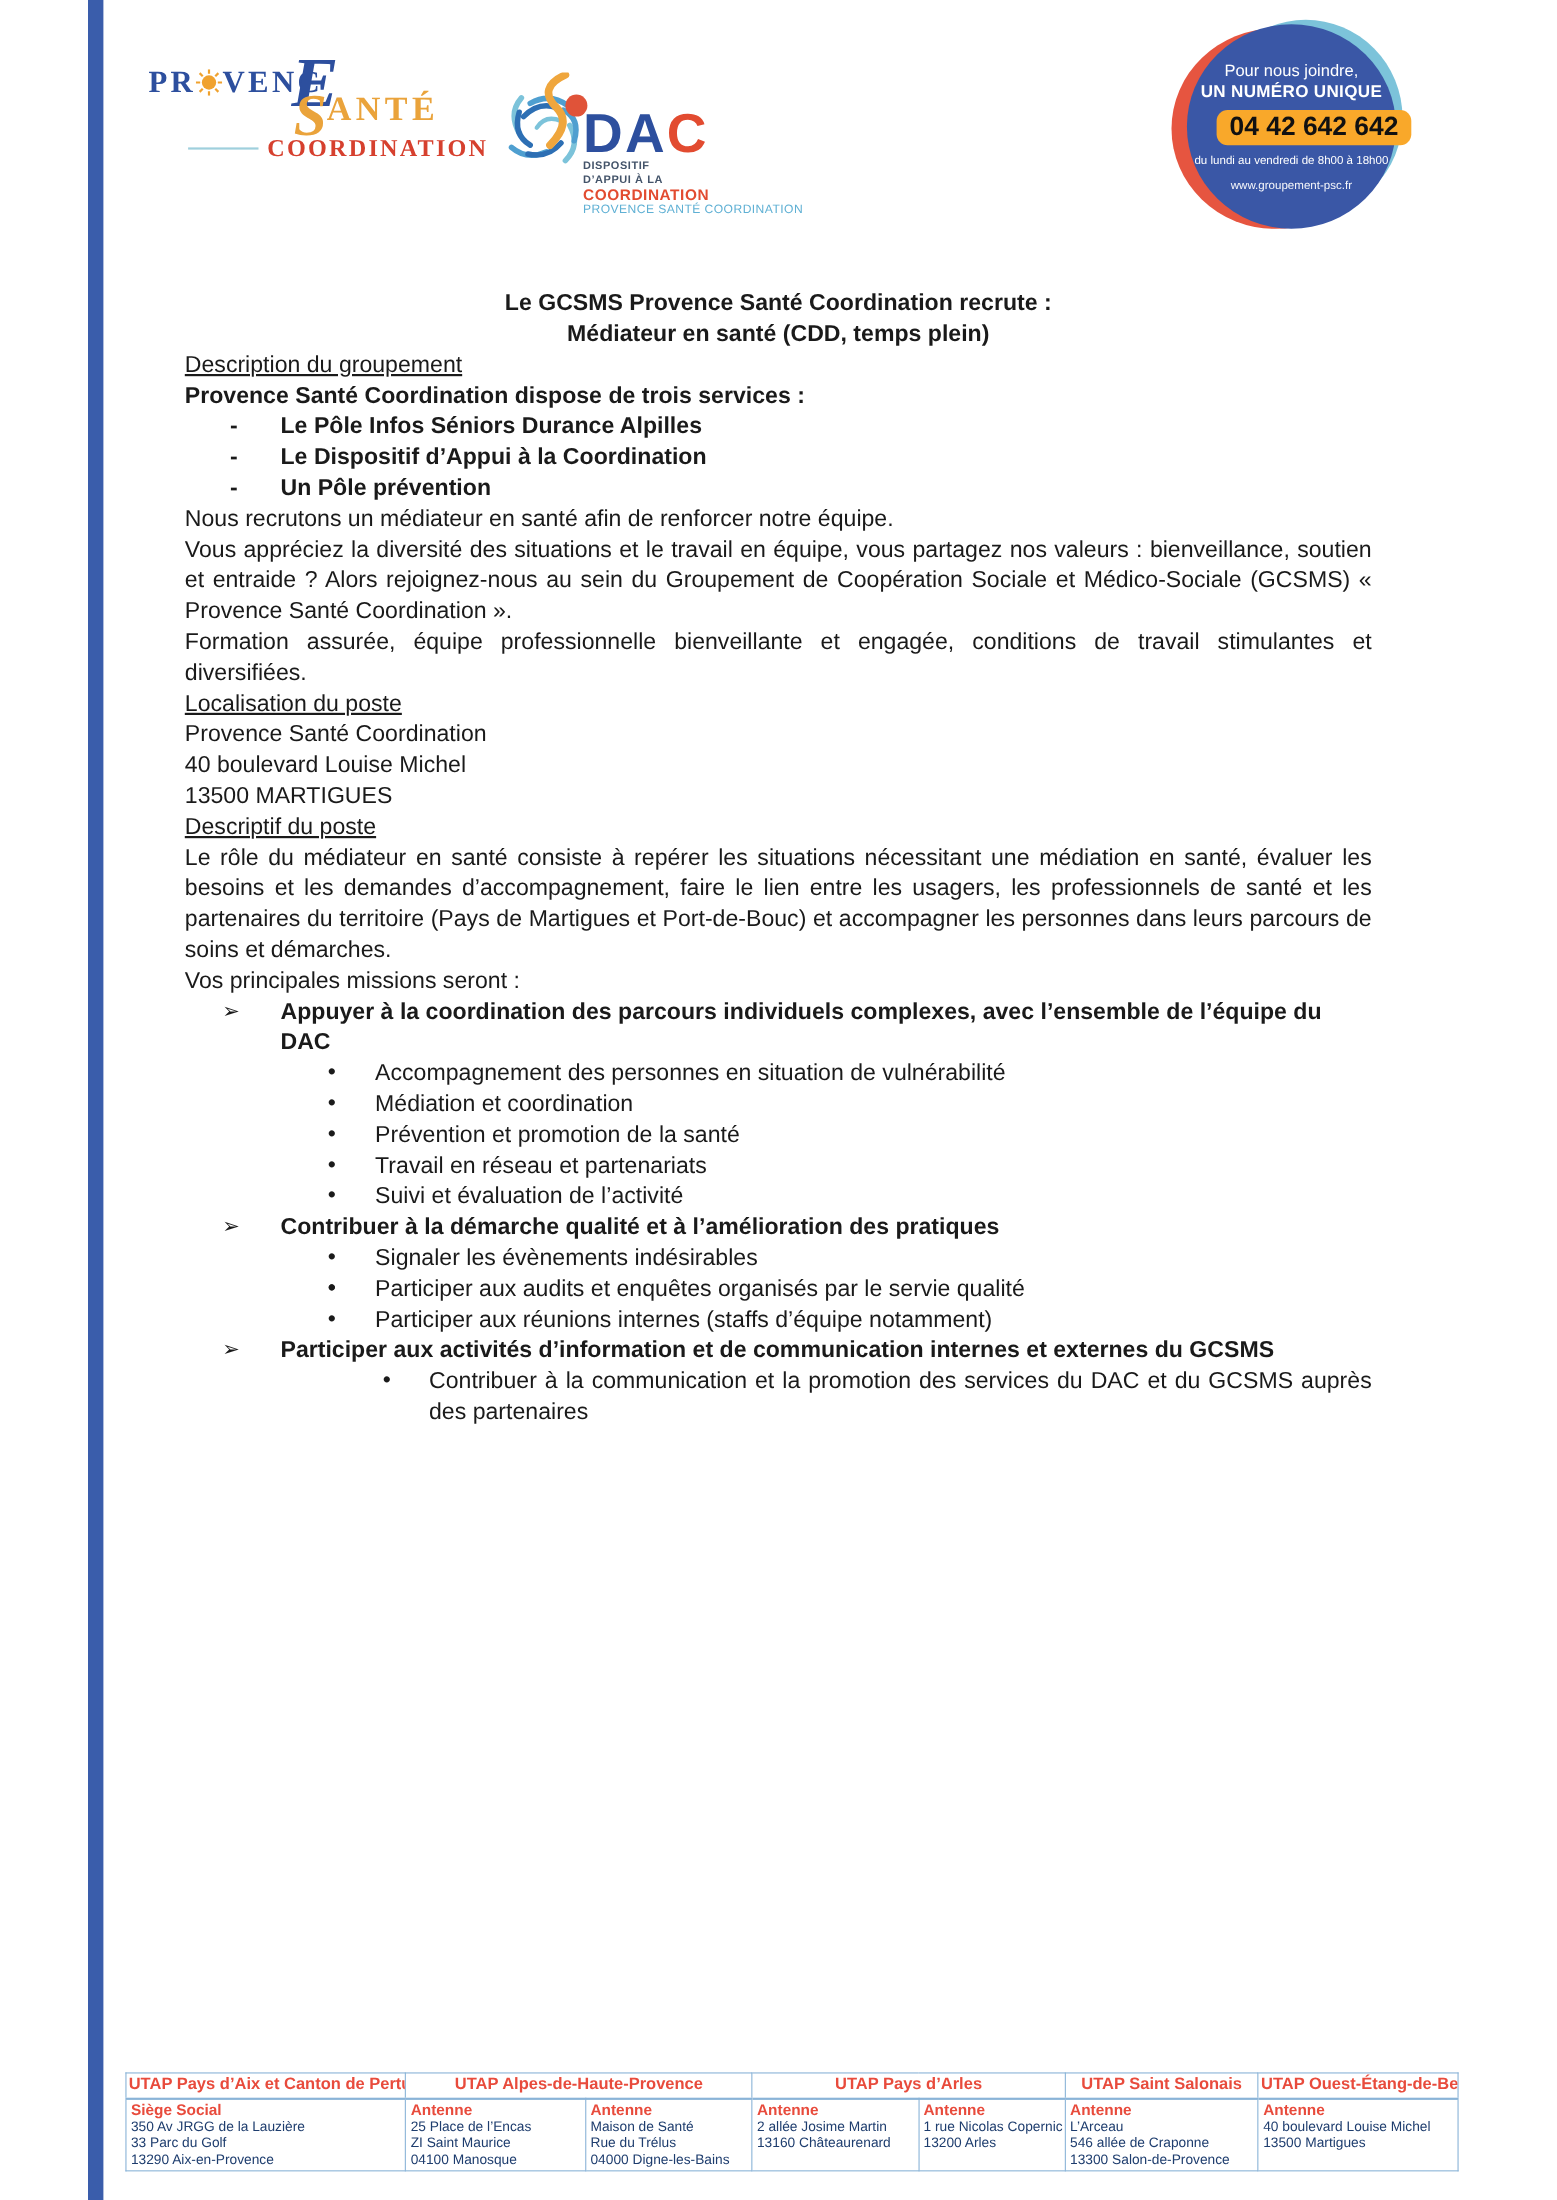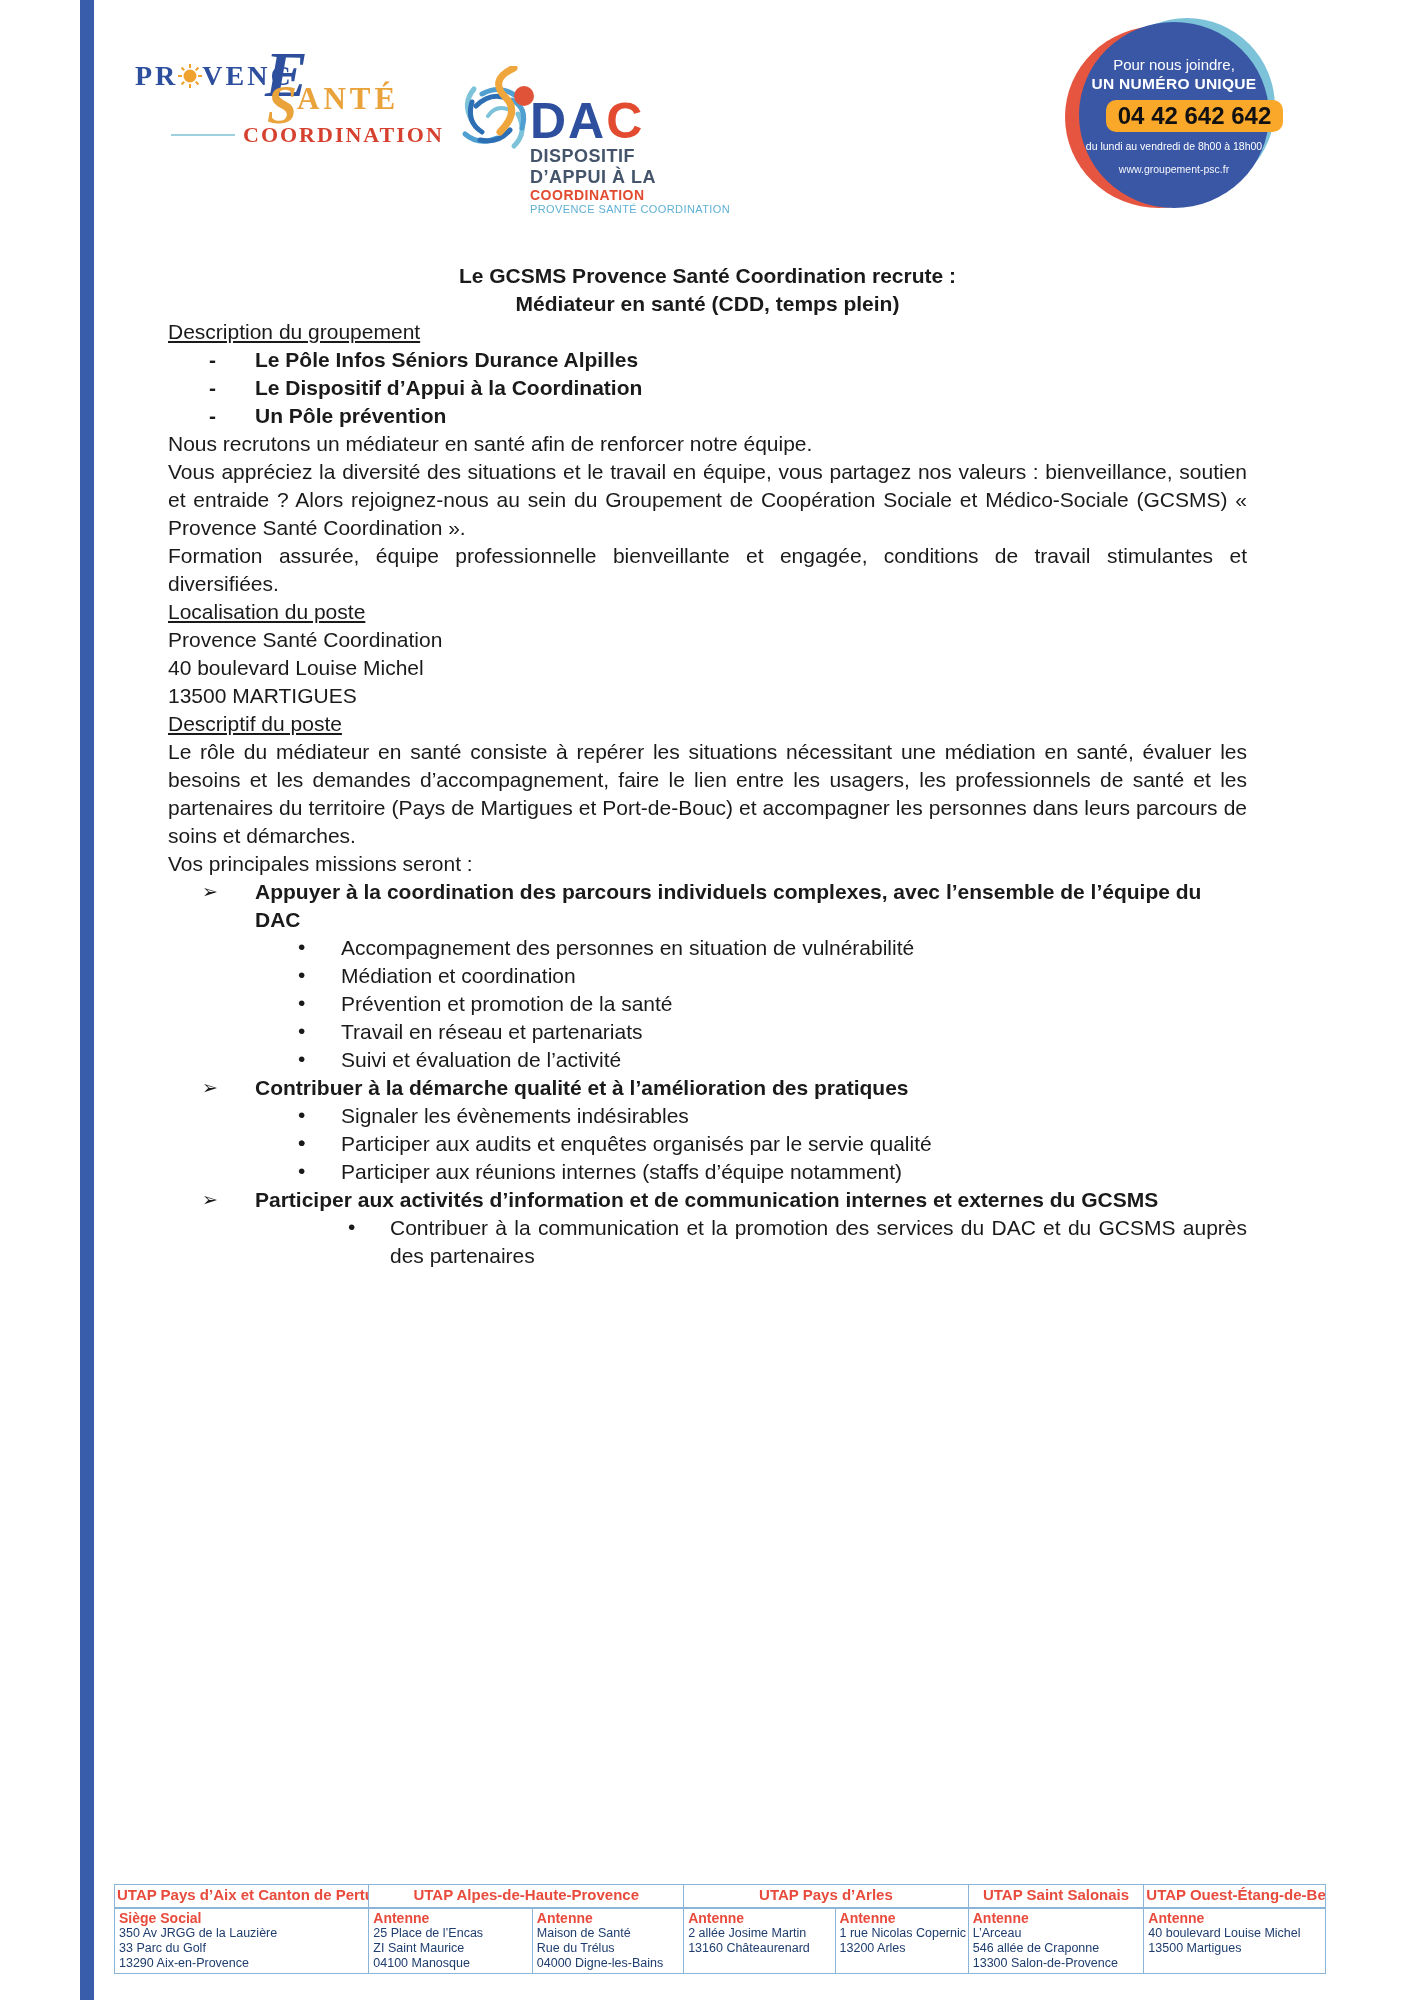--- a/index.html
+++ b/index.html
@@ -22,21 +22,21 @@
   .psc-ante{font-size:31px;letter-spacing:4px;font-weight:bold;}
   .psc-row3{position:absolute;left:36px;top:86px;white-space:nowrap;}
   .psc-line{display:inline-block;width:64px;height:2px;background:#9fd0dd;vertical-align:6px;margin-right:8px;}
   .psc-coord{font-size:22px;font-weight:bold;letter-spacing:2px;color:var(--logo-red,#d6402e);}
 
   .emblem{position:absolute;left:452px;top:66px;}
   .dac-block{position:absolute;left:530px;top:96px;line-height:1.15;}
   .dac-word{font-size:50px;font-weight:bold;letter-spacing:2px;line-height:1;}
   .dac-da{color:var(--logo-blue,#2d4f9e);}
   .dac-c{color:var(--dac-red,#e24b30);}
-  .dac-l1,.dac-l2{font-size:18px;font-weight:bold;color:#44546a;letter-spacing:.5px;}
+  .dac-l1,.dac-l2{font-size:10px;font-weight:bold;color:#44546a;letter-spacing:.5px;}
   .dac-l3{font-size:14px;font-weight:bold;color:var(--dac-red,#e24b30);letter-spacing:.5px;}
   .dac-l4{font-size:11px;color:#5fb0d4;letter-spacing:.4px;white-space:nowrap;}
 
   
   .badge{position:absolute;left:1073px;top:20px;width:198px;height:192px;}
   .badge .c{position:absolute;border-radius:50%;}
   .badge-red{left:-8px;top:6px;width:188px;height:182px;background:var(--badge-red,#e65540);}
   .badge-cyan{left:26px;top:-2px;width:176px;height:178px;background:var(--badge-cyan,#7cc3da);}
   .badge-blue{left:6px;top:2px;width:190px;height:186px;background:var(--badge-blue,#3a57a6);}
   .badge-content{position:absolute;left:6px;top:2px;width:190px;height:186px;display:flex;flex-direction:column;align-items:center;justify-content:center;text-align:center;color:#ffffff;}
@@ -150,20 +150,21 @@
 
   <div class="doc-body">
 
     <p class="center bold">
       <span style="display:block">Le GCSMS Provence Santé Coordination recrute :</span>
       <span style="display:block">Médiateur en santé (CDD, temps plein)</span>
     </p>
 
     <p class="heading mt30">Description du groupement</p>
 
+    <p class="bold mt32">Provence Santé Coordination dispose de trois services :</p>
 
     <ul class="plain mt30">
       <li class="li lvl1 bold"><span class="marker">-</span><span>Le Pôle Infos Séniors Durance Alpilles</span></li>
       <li class="li lvl1 bold"><span class="marker">-</span><span>Le Dispositif d’Appui à la Coordination</span></li>
       <li class="li lvl1 bold"><span class="marker">-</span><span>Un Pôle prévention</span></li>
     </ul>
 
     <p class="mt30">Nous recrutons un médiateur en santé afin de renforcer notre équipe.</p>
 
     <p class="justify mt28">Vous appréciez la diversité des situations et le travail en équipe, vous partagez nos valeurs : bienveillance, soutien et entraide ? Alors rejoignez-nous au sein du Groupement de Coopération Sociale et Médico-Sociale (GCSMS) « Provence Santé Coordination ».</p>

